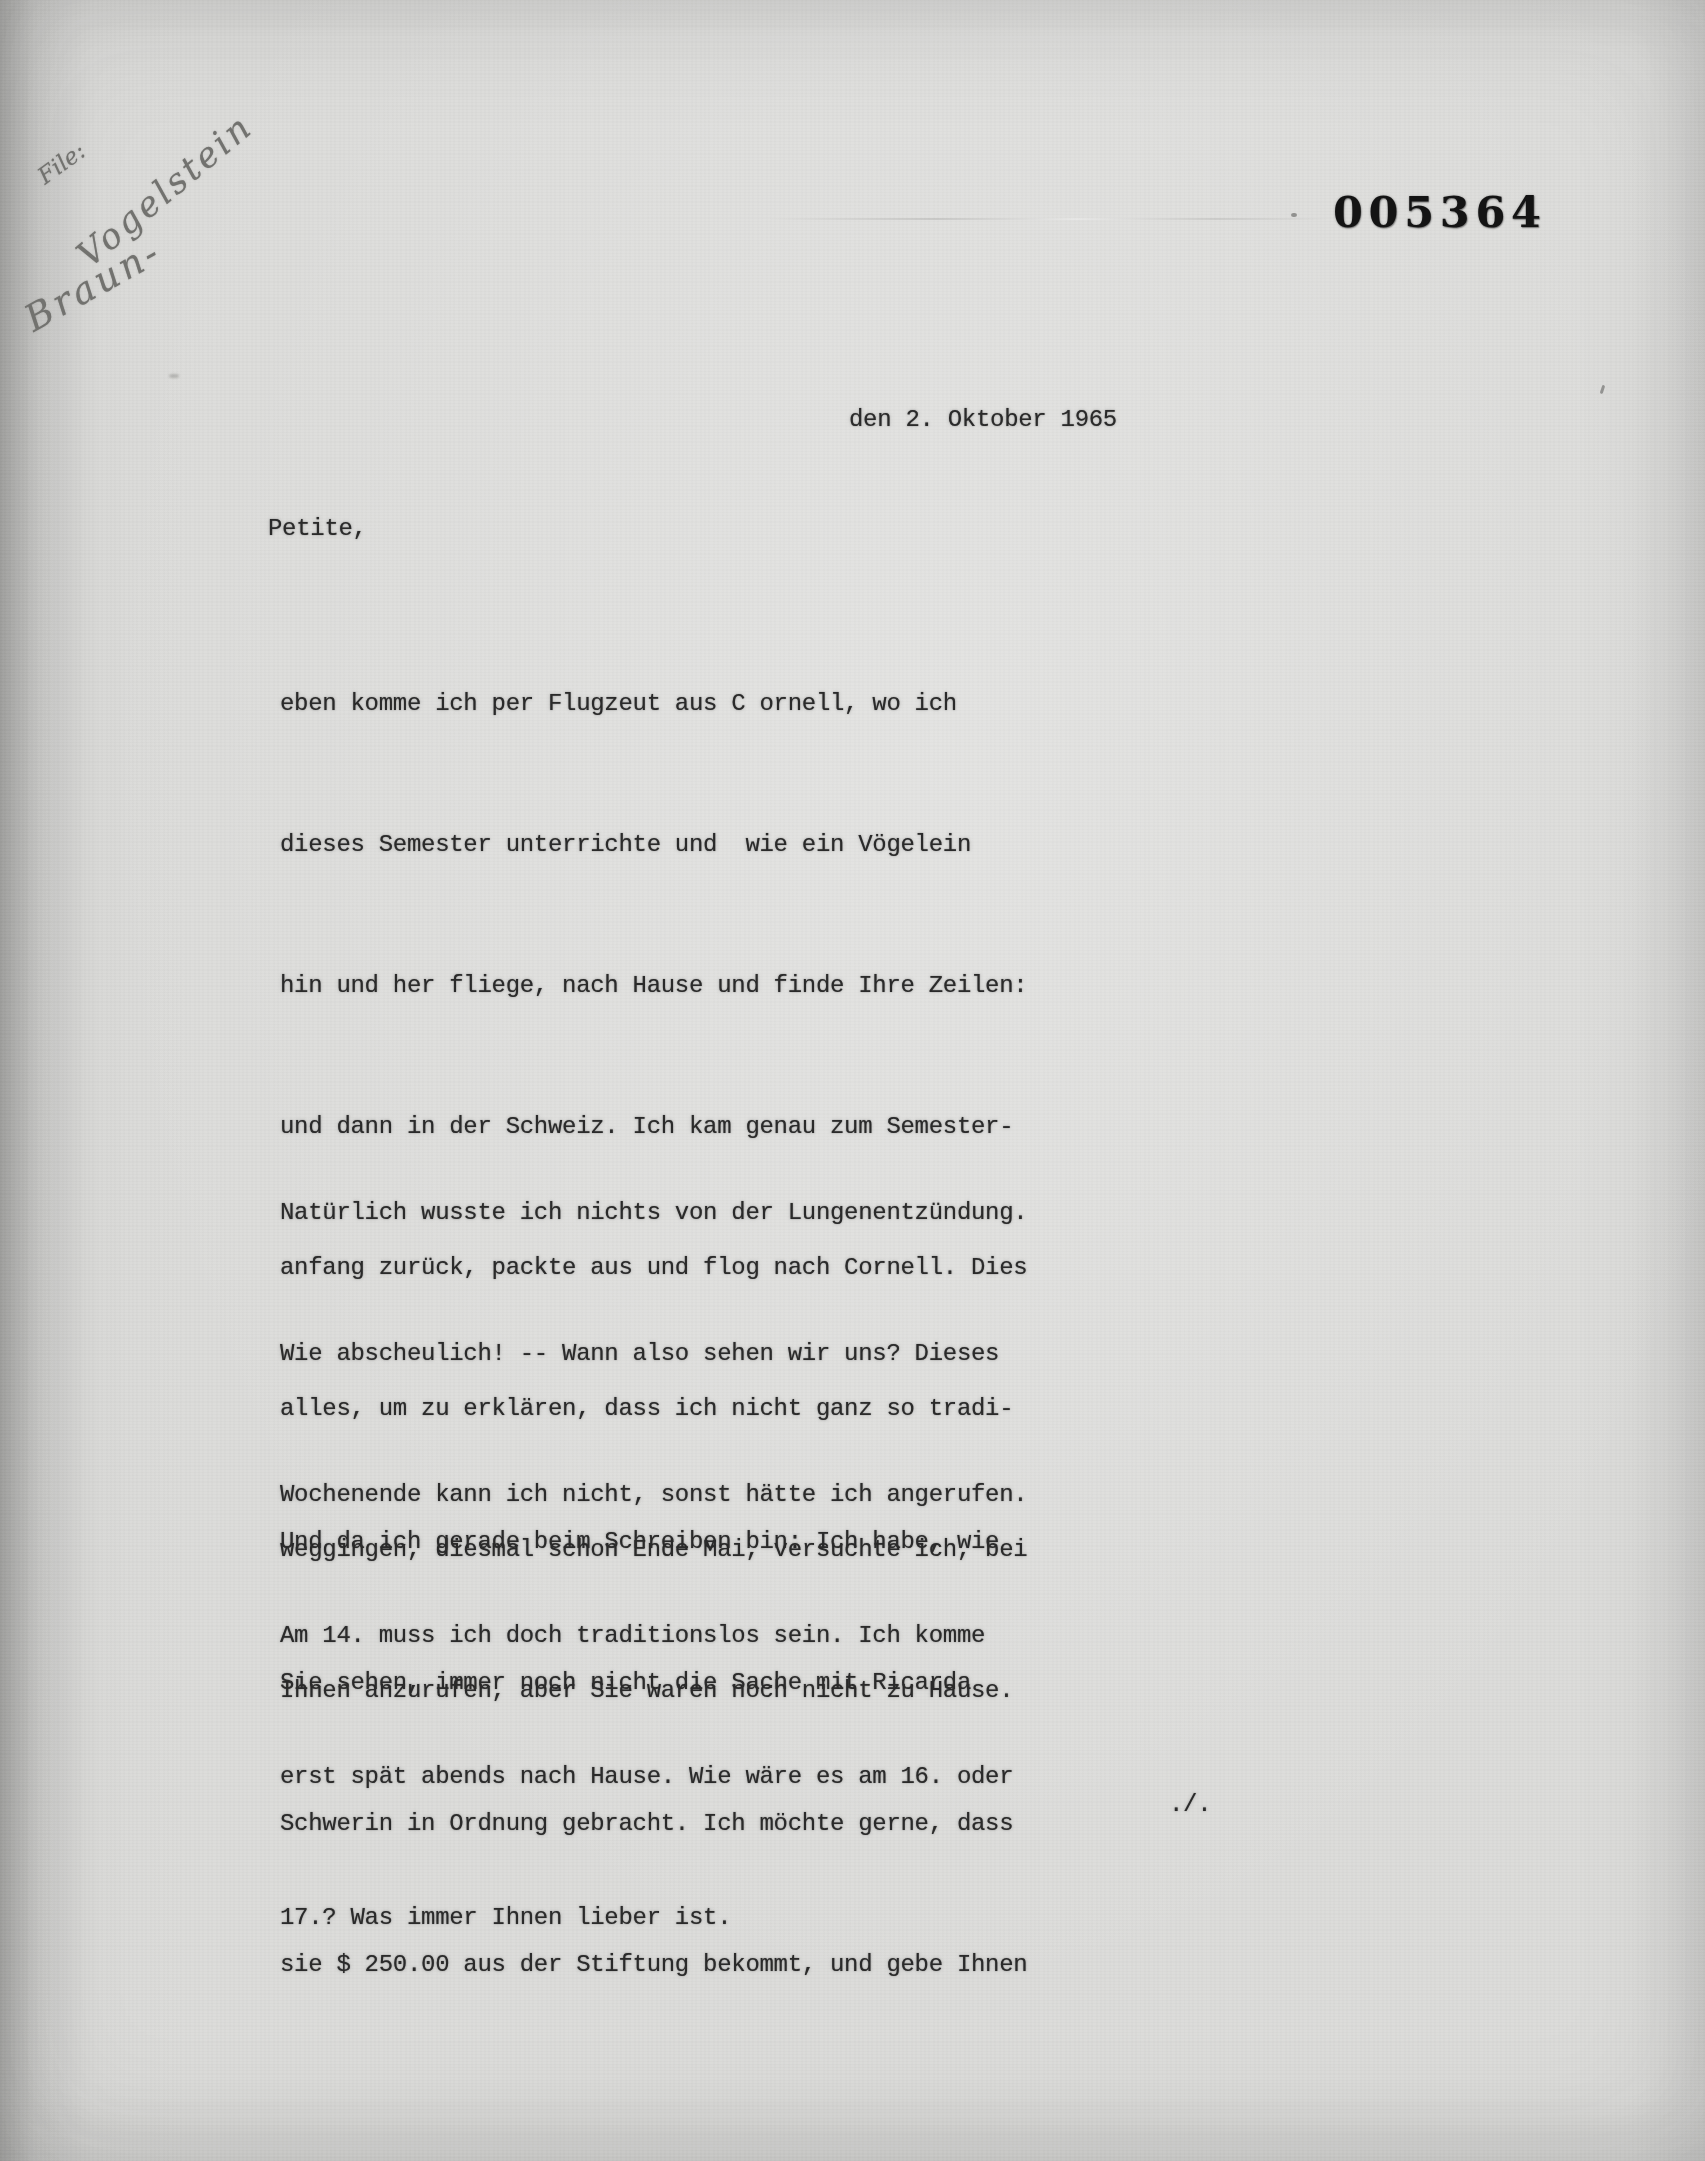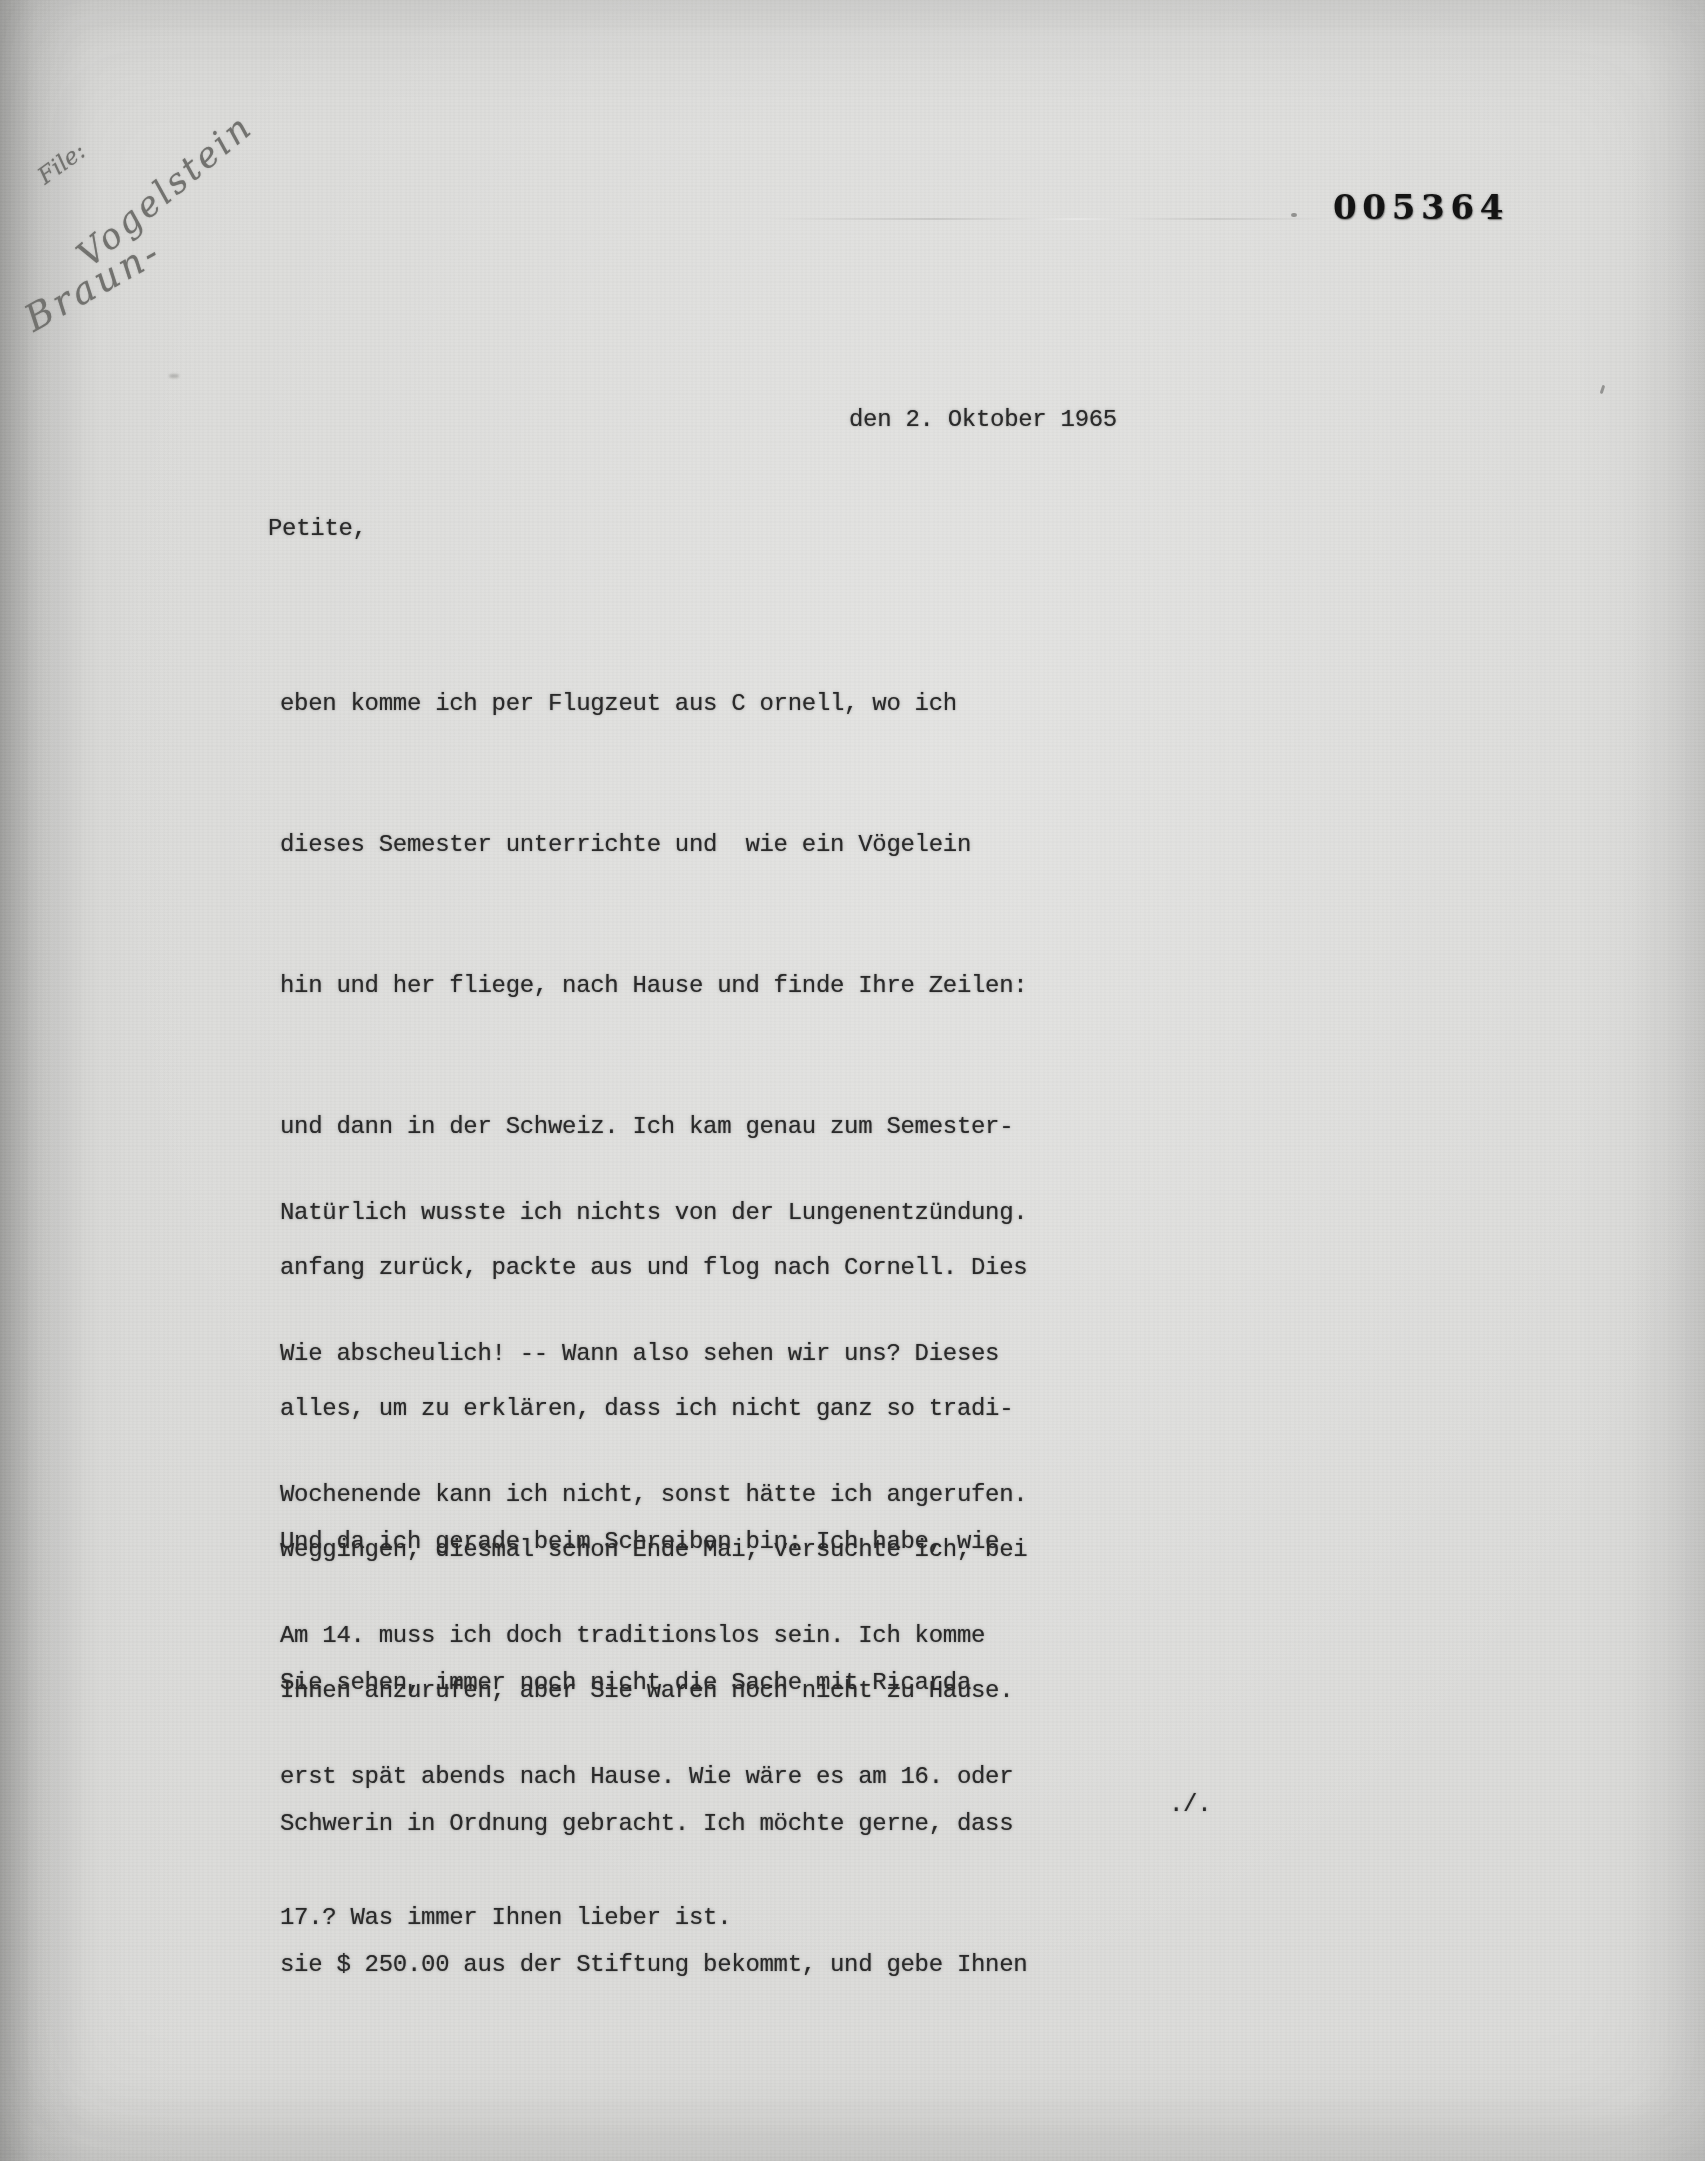--- a/index.html
+++ b/index.html
@@ -22,21 +22,21 @@
     font-size:24px;
     letter-spacing:-0.3px;
     line-height:47px;
     white-space:pre;
     text-shadow:0 0 1.3px rgba(30,30,30,0.55), 0 0 4.4px rgba(70,70,70,0.18);
   }
   .para .line{height:47px;white-space:pre;}
   .stamp{
     position:absolute;left:1333px;top:187px;
     font-family:"DejaVu Serif",serif;
-    font-weight:700;font-size:34px;letter-spacing:5.7px;
+    font-weight:700;font-size:43px;letter-spacing:5.7px;
     color:#141414;
     text-shadow:0.6px 0.6px 1.3px rgba(25,25,25,0.45), 0 0 2.5px rgba(25,25,25,0.25);
   }
   .hw{
     position:absolute;
     font-family:"DejaVu Serif",serif;
     font-style:italic;
     color:#72726f;
     text-shadow:0 0 1.3px rgba(115,115,112,0.55);
     white-space:pre;

